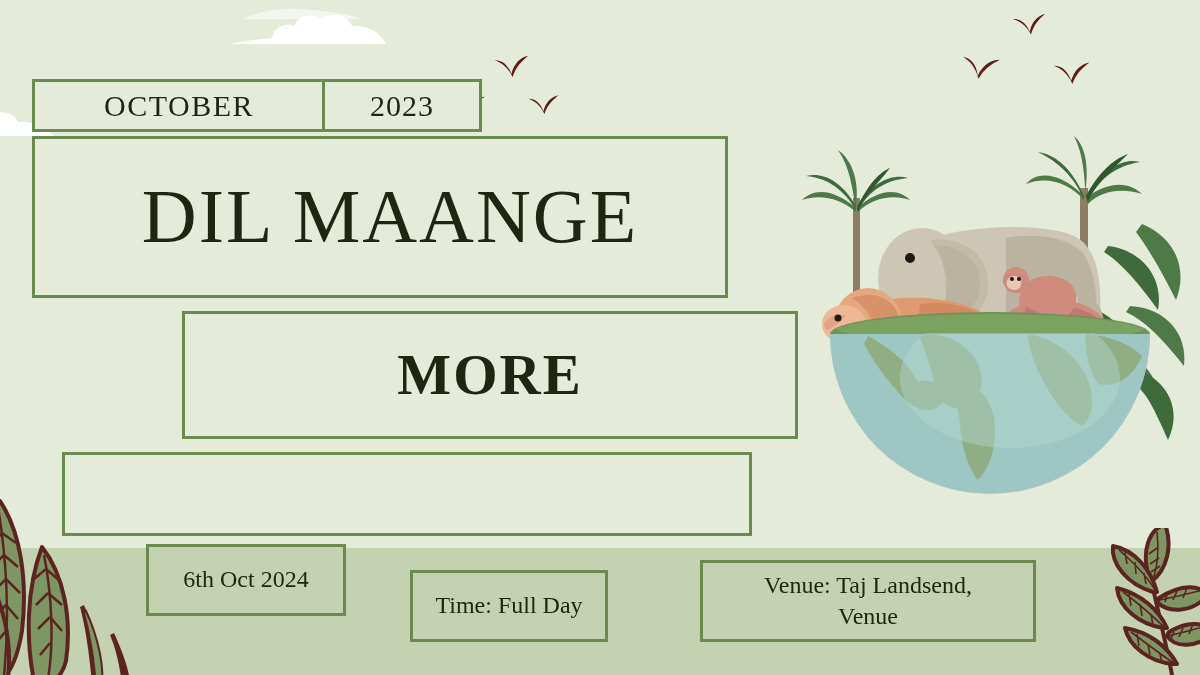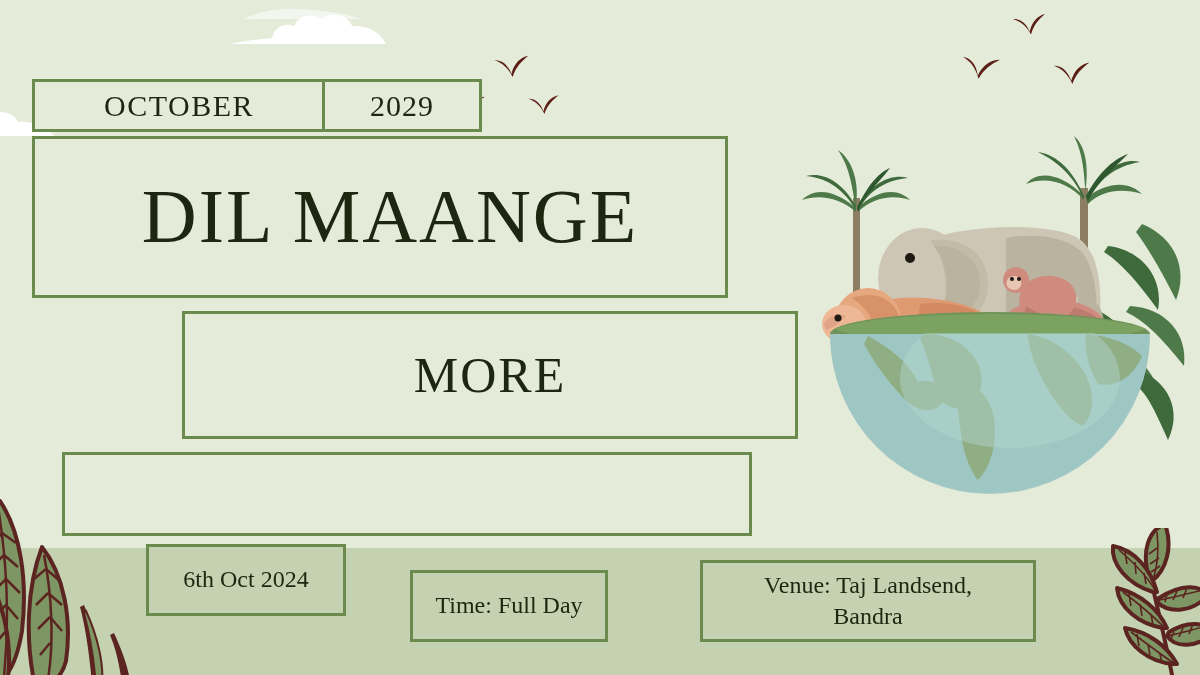--- a/index.html
+++ b/index.html
@@ -42,21 +42,21 @@
   }
   .obox.dark{ background:#c5d2b1; border-color:#6b8b4e; }
 
   #box-month{ left:32px; top:79px; width:291px; height:53px;
                font-size:30px; letter-spacing:1.5px; border-right-width:0px; }
   #box-year { left:322px; top:79px; width:160px; height:53px;
                font-size:30px; letter-spacing:1px; }
   #box-title1{ left:32px; top:136px; width:696px; height:162px;padding-left:20px; }
   #box-title1 .t{ font-size:76px; letter-spacing:2px; font-weight:400; }
   #box-title2{ left:182px; top:311px; width:616px; height:128px; }
-  #box-title2 .t{ font-size:50px; letter-spacing:2px; font-weight:400; }
+  #box-title2 .t{ font-size:57px; letter-spacing:2px; font-weight:700; }
   #box-sub   { left:62px; top:452px; width:690px; height:84px; }
 
   #box-date  { left:146px; top:544px; width:200px; height:72px; font-size:24px; }
   #box-time  { left:410px; top:570px; width:198px; height:72px; font-size:24px; }
   #box-venue { left:700px; top:560px; width:336px; height:82px; font-size:24px;
                text-align:center; padding:0 24px; }
   #box-venue .t{ display:block; line-height:1.28; }
 
   
   #illus{
@@ -123,21 +123,21 @@
   <div class="bird" style="left:1053px; top:62px; transform:rotate(-2deg);">
     <svg width="38" height="23" viewBox="0 0 36 22">
         <path d="M1 3 C8 3 14 8 17 18 C20 8 27 2 35 1 C28 6 22 11 18 21 C14 11 8 6 1 3 Z" fill="#5c1f17"></path>
       </svg>
   </div>
 
   <div class="obox" id="box-month">
     <span class="t">OCTOBER</span>
   </div>
   <div class="obox" id="box-year">
-    <span class="t">2029</span>
+    <span class="t">2023</span>
   </div>
 
   <div class="obox" id="box-title1">
     <span class="t">DIL MAANGE</span>
   </div>
   <div class="obox" id="box-title2">
     <span class="t">MORE</span>
   </div>
   <div class="obox" id="box-sub">
     <span class="t"></span>
@@ -145,21 +145,21 @@
 
   <div class="obox dark" id="box-date">
     <span class="t">6th Oct 2024</span>
   </div>
   <div class="obox dark" id="box-time">
     <span class="t">Time: Full Day</span>
   </div>
   <div class="obox dark" id="box-venue">
     <div>
       <span class="t">Venue: Taj Landsend,</span>
-      <span class="t">Bandra</span>
+      <span class="t">Venue</span>
     </div>
   </div>
 
   <div id="illus">
     <svg viewBox="0 0 400 404" xmlns="http://www.w3.org/2000/svg">
       <defs>
         <clipPath id="globeClip">
           <path d="M40 205 L360 205 A160 160 0 0 1 40 205 Z"></path>
         </clipPath>
         <clipPath id="domeClip">

